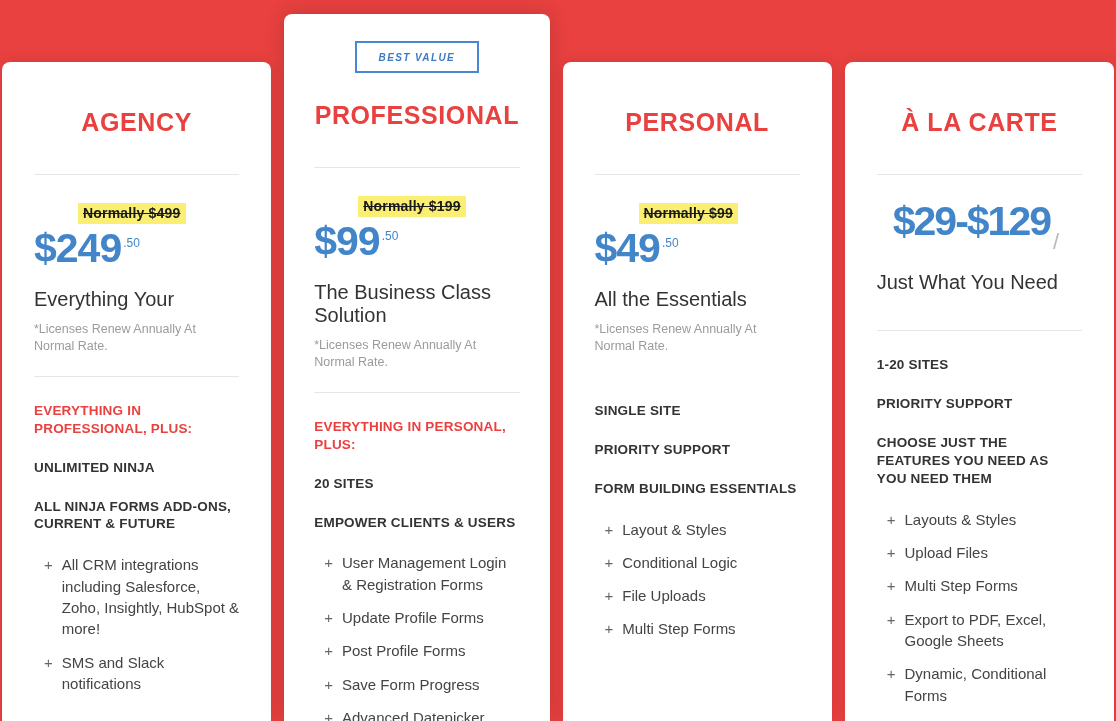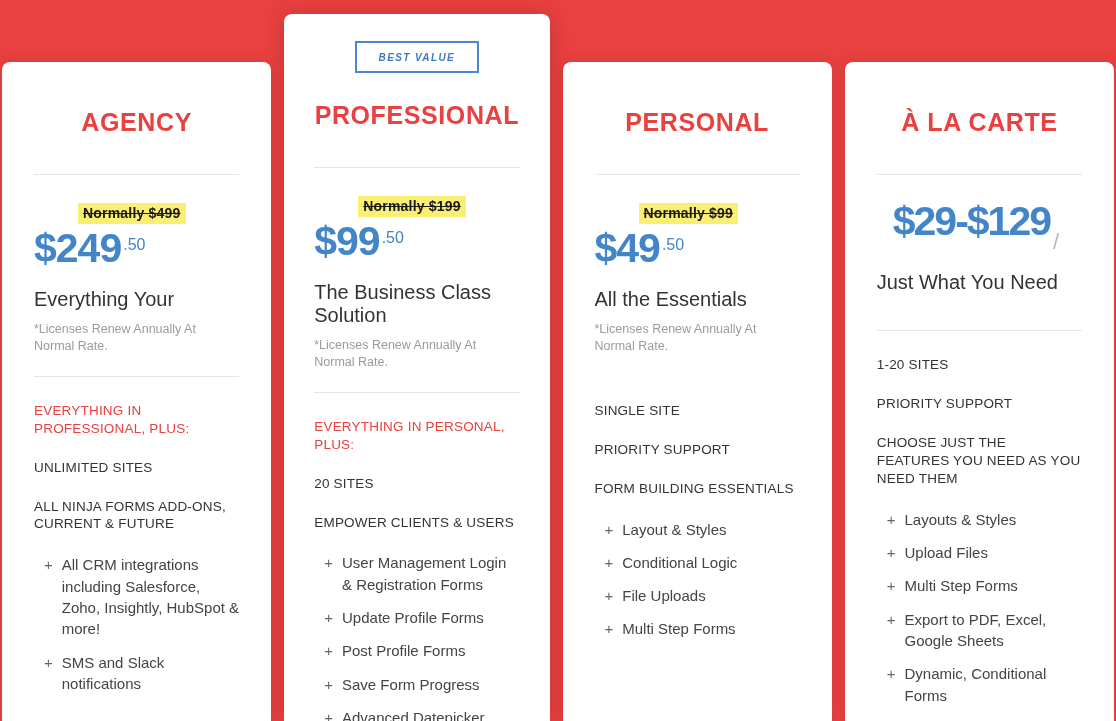--- a/index.html
+++ b/index.html
@@ -87,21 +87,21 @@
     padding-top: 2px;
     white-space: nowrap;
   }
   .price-main {
     font-size: 41px;
     line-height: 1.12;
     font-weight: bold;
     letter-spacing: -1px;
   }
   .price-cents {
-    font-size: 16px;
+    font-size: 12px;
     line-height: 1;
     padding-top: 11px;
     padding-left: 2px;
   }
   .price-slash {
     color: #b9b9b9;
     font-size: 22px;
     padding-top: 30px;
     padding-left: 3px;
   }
@@ -122,21 +122,21 @@
   .rule2 {
     height: 1px;
     background: #e6e6ea;
     margin-top: 21px;
   }
   .spacer-nopad { height: 22px; }
 
   .features { padding-top: 25px; }
   .feat-head {
     font-size: 13.5px;
-    font-weight: normal;
+    font-weight: bold;
     line-height: 1.33;
     letter-spacing: 0.2px;
     color: #333333;
     padding-bottom: 21px;
   }
   .feat-head.accent { color: #e8413f; }
 
   .bullets { list-style: none; padding-left: 10px; }
   .bullet {
     display: flex;
@@ -165,21 +165,21 @@
     </div>
     <div class="price-row">
       <span class="price-main">$249</span>
       <span class="price-cents">.50</span>
     </div>
     <div class="tagline">Everything Your</div>
     <div class="legal">*Licenses Renew Annually At Normal Rate.</div>
     <div class="rule2"></div>
     <div class="features">
       <div class="feat-head accent">EVERYTHING IN PROFESSIONAL, PLUS:</div>
-      <div class="feat-head">UNLIMITED SITES</div>
+      <div class="feat-head">UNLIMITED NINJA</div>
       <div class="feat-head">ALL NINJA FORMS ADD-ONS, CURRENT &amp; FUTURE</div>
       <ul class="bullets">
         <li class="bullet">
             <span class="plus">+</span>
             <span>All CRM integrations including Salesforce, Zoho, Insightly, HubSpot &amp; more!</span>
           </li>
         <li class="bullet">
             <span class="plus">+</span>
             <span>SMS and Slack notifications</span>
           </li>

